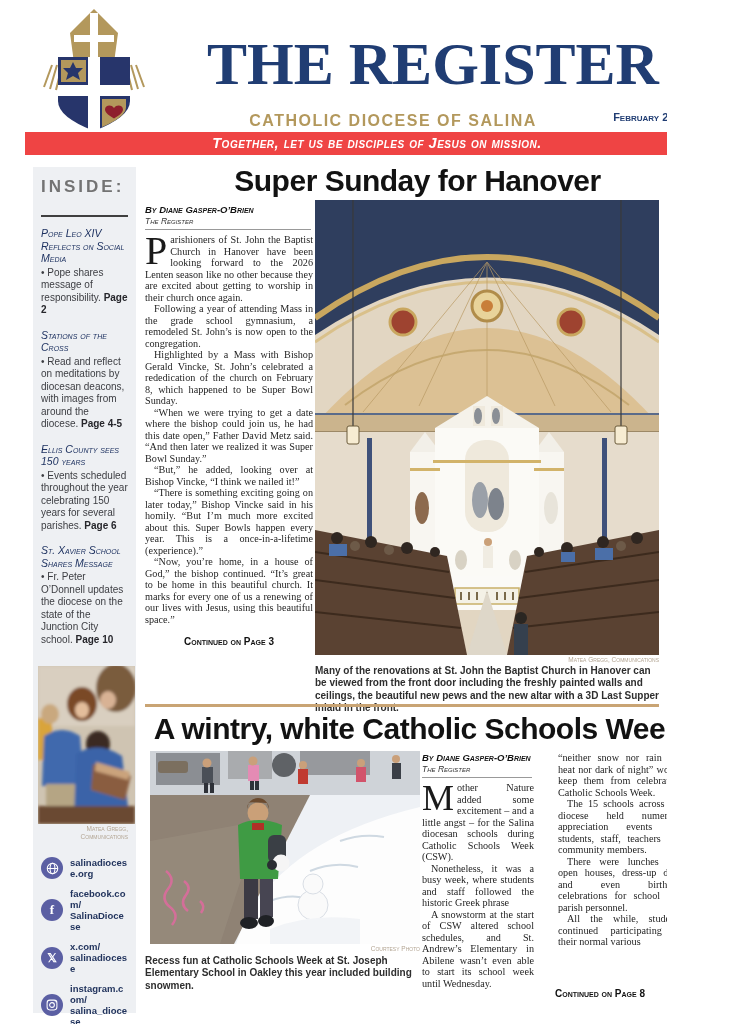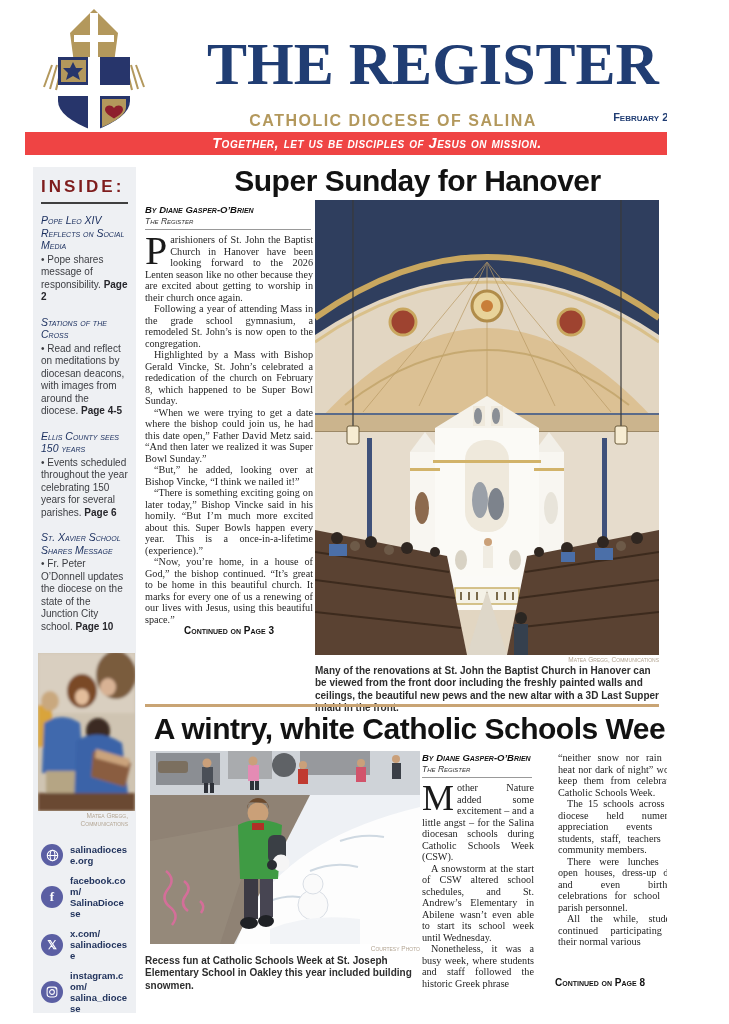--- a/index.html
+++ b/index.html
@@ -13,22 +13,22 @@
   .mast-sub{position:absolute;left:158px;top:102px;width:470px;text-align:center;
         font-weight:bold;font-size:16px;letter-spacing:1.5px;color:#b3985c;margin-top:10px;}
   .mast-date{position:absolute;left:570px;top:111px;width:135px;text-align:right;
         font-weight:bold;font-size:11px;font-variant:small-caps;color:#203d73;}
   .banner{position:absolute;left:25px;top:132px;width:704px;height:23px;background:#ef4444;
         color:#fff;font-style:italic;font-weight:bold;font-variant:small-caps;font-size:14.5px;
         letter-spacing:.5px;text-align:center;line-height:23px;}
   
   .sidebar{position:absolute;left:33px;top:167px;width:103px;height:846px;background:#eef0f3;
         box-sizing:border-box;padding:10px 8px 10px 8px;}
-  .inside-heading{color:#7f1d1d;font-weight:bold;font-size:17px;letter-spacing:3px;
-        border-bottom:2px solid #3f3f3f;padding-bottom:5px;margin-bottom:10px;}
+  .inside-heading{color:#737373;font-weight:bold;font-size:17px;letter-spacing:3px;
+        border-bottom:2px solid #3f3f3f;padding-bottom:18px;margin-bottom:10px;}
   .inside-item{margin-bottom:12px;}
   .inside-title{font-weight:normal;font-size:10.5px;font-variant:small-caps;color:#1d3160;
         line-height:12.5px;margin-bottom:2px;font-style:italic;}
   .inside-body{font-size:10px;color:#3c3d42;line-height:12.5px;}
   .inside-body strong{color:#26262b;}
   .side-photo{width:97px;height:157px;margin:20px 0 2px -3px;}
   .side-credit{text-align:right;font-size:6.5px;font-variant:small-caps;color:#b3a593;
         line-height:8px;margin-bottom:16px;}
   .social-row{display:flex;gap:7px;align-items:center;margin-bottom:9px;}
   .social-icon{flex:0 0 22px;width:22px;height:22px;border-radius:50%;background:#5b5fa3;
@@ -43,21 +43,21 @@
   .byline-pub{font-style:italic;font-variant:small-caps;font-size:8.5px;color:#333;margin-top:1px;}
   .byline-rule{border-bottom:1px solid #999;margin:3px 2px 4px 0;}
   .bodycol p{font-family:"Liberation Serif",serif;font-size:10.2px;line-height:11.5px;
         text-align:justify;color:#1e1e1e;margin:0;text-indent:9px;}
   .bodycol p.pfirst{text-indent:0;}
   .dropcap{float:left;font-family:"Liberation Serif",serif;font-size:40px;line-height:32px;
         padding:1px 3px 0 0;color:#1a1a1a;}
   .col-art1{position:absolute;left:145px;top:204px;width:168px;}
   .colA{position:absolute;left:422px;top:752px;width:112px;}
   .colB{position:absolute;left:538px;top:752px;width:124px;margin-left:20px;}
-  .continued{font-weight:bold;font-variant:small-caps;font-size:10px;color:#111;text-align:center;margin-top:0;}
+  .continued{font-weight:bold;font-variant:small-caps;font-size:10px;color:#111;text-align:center;margin-top:11px;}
   .continued2{position:absolute;left:538px;top:977px;width:124px;}
   .photo-church{position:absolute;left:315px;top:200px;width:344px;height:455px;}
   .photo-snow{position:absolute;left:150px;top:751px;width:270px;height:193px;}
   .credit{font-size:6.5px;font-variant:small-caps;color:#b3a593;text-align:right;}
   .credit1{position:absolute;left:315px;top:656px;width:344px;}
   .credit2{position:absolute;left:150px;top:945px;width:270px;}
   .caption{font-weight:bold;font-size:10px;line-height:12.3px;color:#2e2e2e;}
   .caption1{position:absolute;left:315px;top:665px;width:344px;}
   .caption2{position:absolute;left:145px;top:955px;width:280px;}
   .divider{position:absolute;left:145px;top:704px;width:514px;height:3px;background:#c9a474;}
@@ -414,22 +414,22 @@
     </svg>
   </div>
   <div class="credit credit2">Courtesy Photo</div>
   <div class="caption caption2">Recess fun at Catholic Schools Week at St. Joseph Elementary School in Oakley this year included building snowmen.</div>
 
   <div class="colA bodycol">
     <div class="byline-name">By Diane Gasper-O’Brien</div>
     <div class="byline-pub">The Register</div>
     <div class="byline-rule"></div>
     <p class="pfirst"><span class="dropcap" style="font-size:36px;line-height:30px;">M</span><span>other Nature added some excitement – and a little angst – for the Salina diocesan schools during Catholic Schools Week (CSW).</span></p>
+    <p>Nonetheless, it was a busy week, where students and staff followed the historic Greek phrase</p>
     <p>A snowstorm at the start of CSW altered school schedules, and St. Andrew’s Elementary in Abilene wasn’t even able to start its school week until Wednesday.</p>
-    <p>Nonetheless, it was a busy week, where students and staff followed the historic Greek phrase</p>
   </div>
 
   <div class="colB bodycol">
     <p class="pfirst">“neither snow nor rain nor heat nor dark of night” would keep them from celebrating Catholic Schools Week.</p>
     <p>The 15 schools across the diocese held numerous appreciation events for students, staff, teachers and community members.</p>
     <p>There were lunches and open houses, dress-up days and even birthday celebrations for school and parish personnel.</p>
     <p>All the while, students continued participating in their normal various</p>
   </div>
   <div class="continued continued2">Continued on Page 8</div>
 

